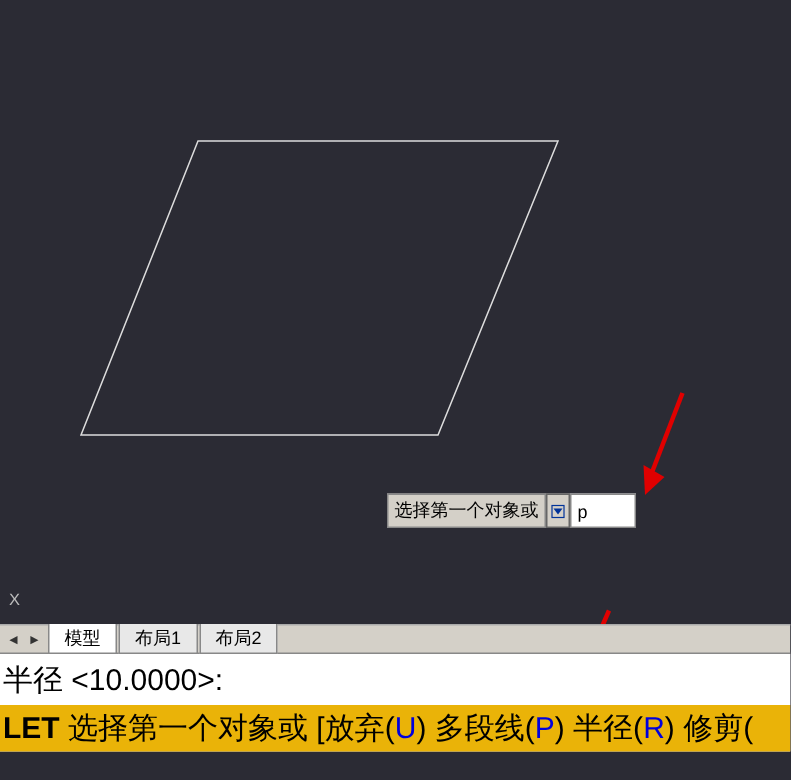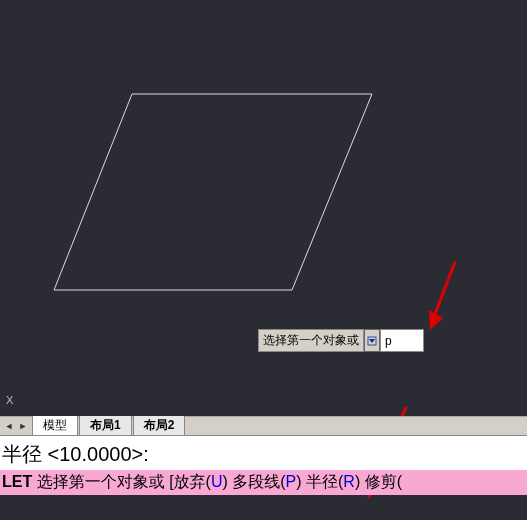--- a/index.html
+++ b/index.html
@@ -97,21 +97,20 @@
     }
     .tab {
       background: #e8e8e8;
       border: 1px solid #888;
       border-top: none;
       padding: 1px 10px;
       font-size: 12px;
       color: #000;
       margin-right: 1px;
       cursor: pointer;
-      font-weight: bold;
     }
     .tab.active {
       background: #fff;
       font-weight: normal;
     }
     .command-area {
       position: absolute;
       top: 436px;
       left: 0;
       width: 100%;
@@ -120,22 +119,22 @@
     }
     .command-history {
       padding: 4px 12px 2px 2px;
       font-size: 20px;
       line-height: 28px;
       background: #fff;
       white-space: nowrap;
     }
     .command-line {
       padding: 2px;
-      font-size: 16px;
-      background: #f9a8d4;
+      font-size: 20px;
+      background: #eab308;
       white-space: nowrap;
     }
     .opt-key { font-weight: normal; }
     .opt-u { color: #0000dd; }
     .opt-p { color: #0000dd; }
     .opt-r { color: #0000dd; }
     .xmark {
       position: absolute;
       top: 394px;
       left: 6px;

